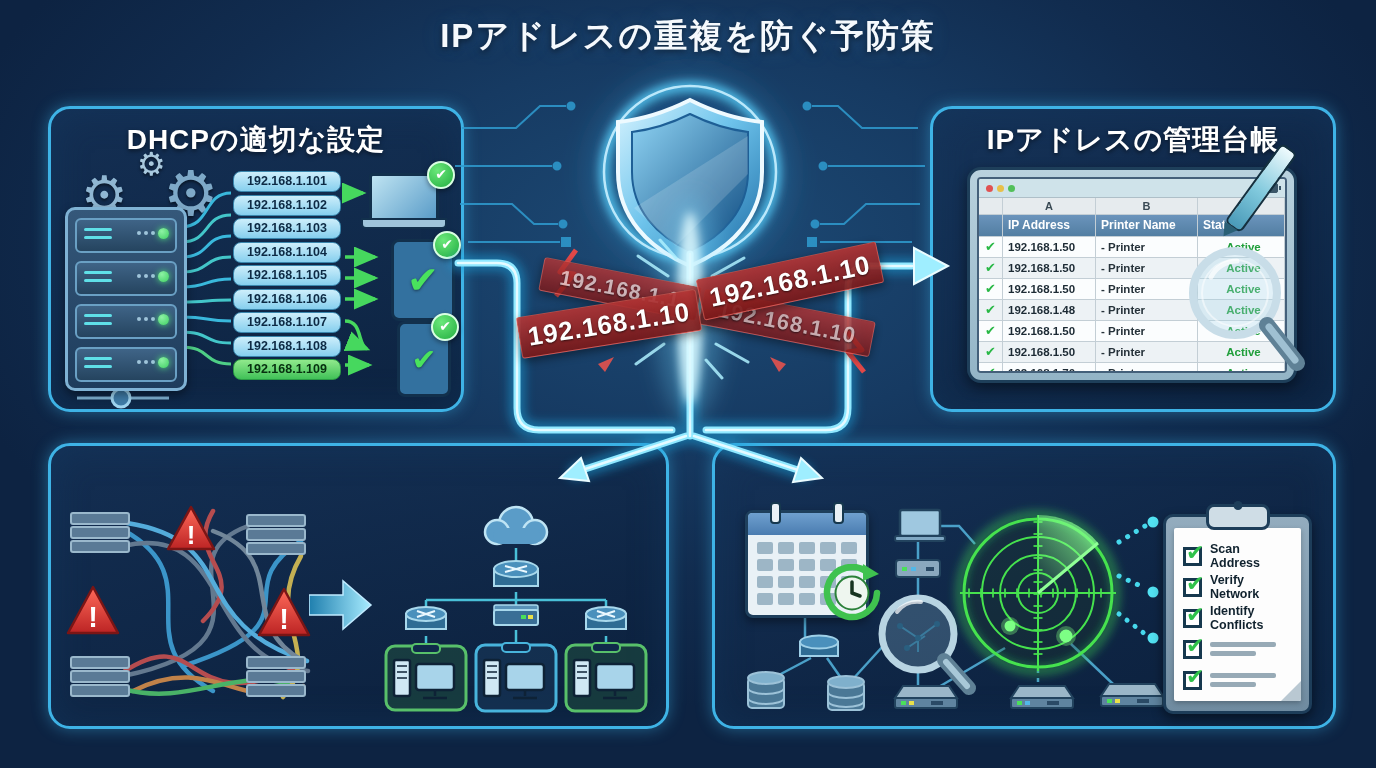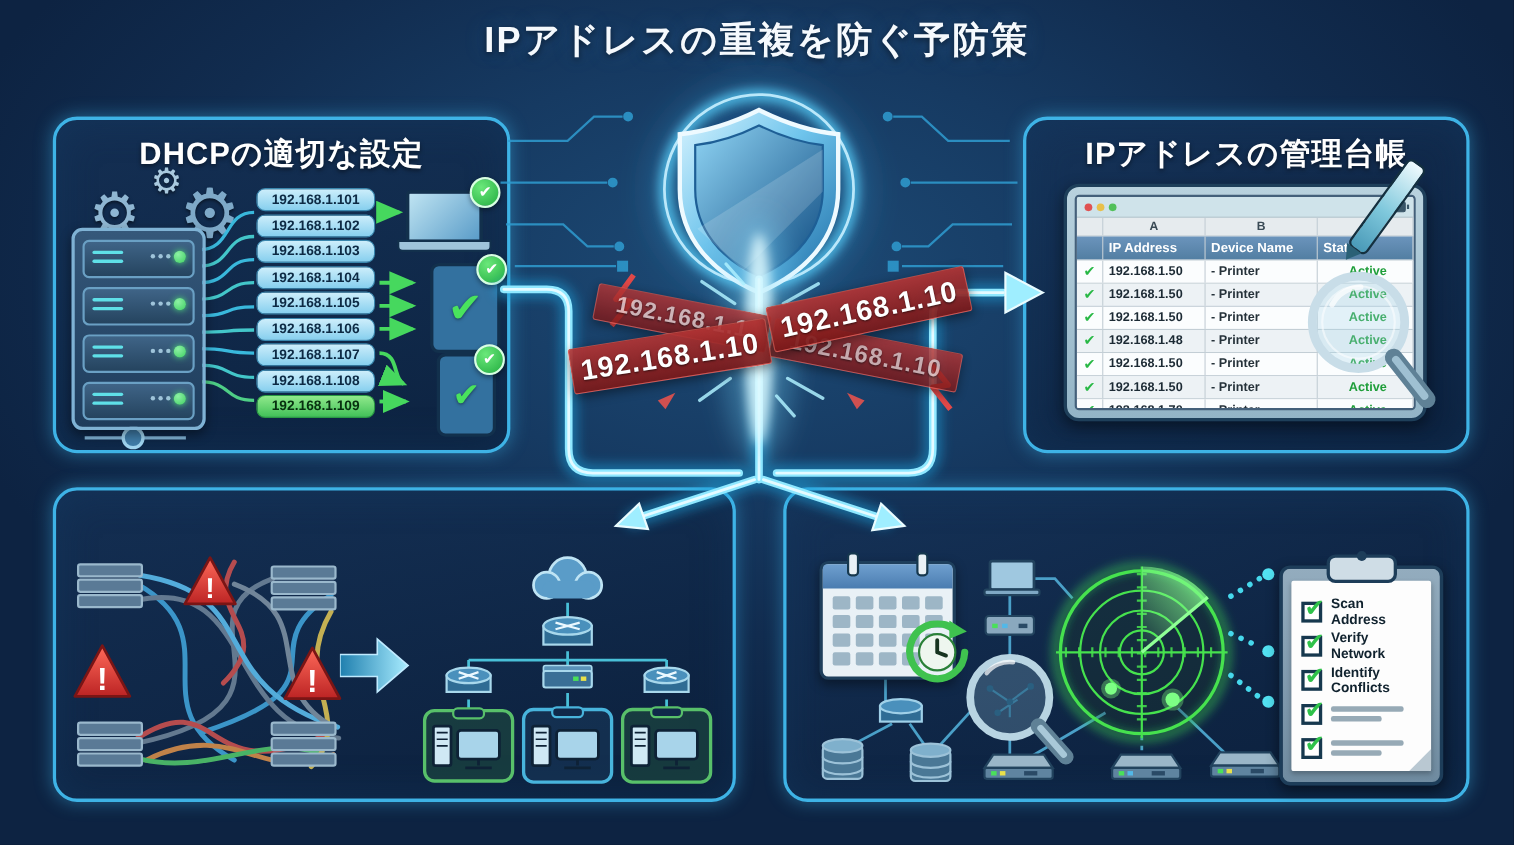--- a/index.html
+++ b/index.html
@@ -335,21 +335,21 @@
         </div>
         <div class="srow lrow">
           <span class="scell c0"></span>
           <span class="scell c1">A</span>
           <span class="scell c2">B</span>
           <span class="scell c3">C</span>
         </div>
         <div class="srow hrow">
           <span class="scell c0"></span>
           <span class="scell c1">IP Address</span>
-          <span class="scell c2">Device Name</span>
+          <span class="scell c2">Printer Name</span>
           <span class="scell c3">Status</span>
         </div>
         <div class="srow drow">
           <span class="scell c0 ck">✔</span>
           <span class="scell c1 ip">192.168.1.50</span>
           <span class="scell c2 dv">- Printer</span>
           <span class="scell c3 st">Active</span>
         </div>
         <div class="srow drow">
           <span class="scell c0 ck">✔</span>

